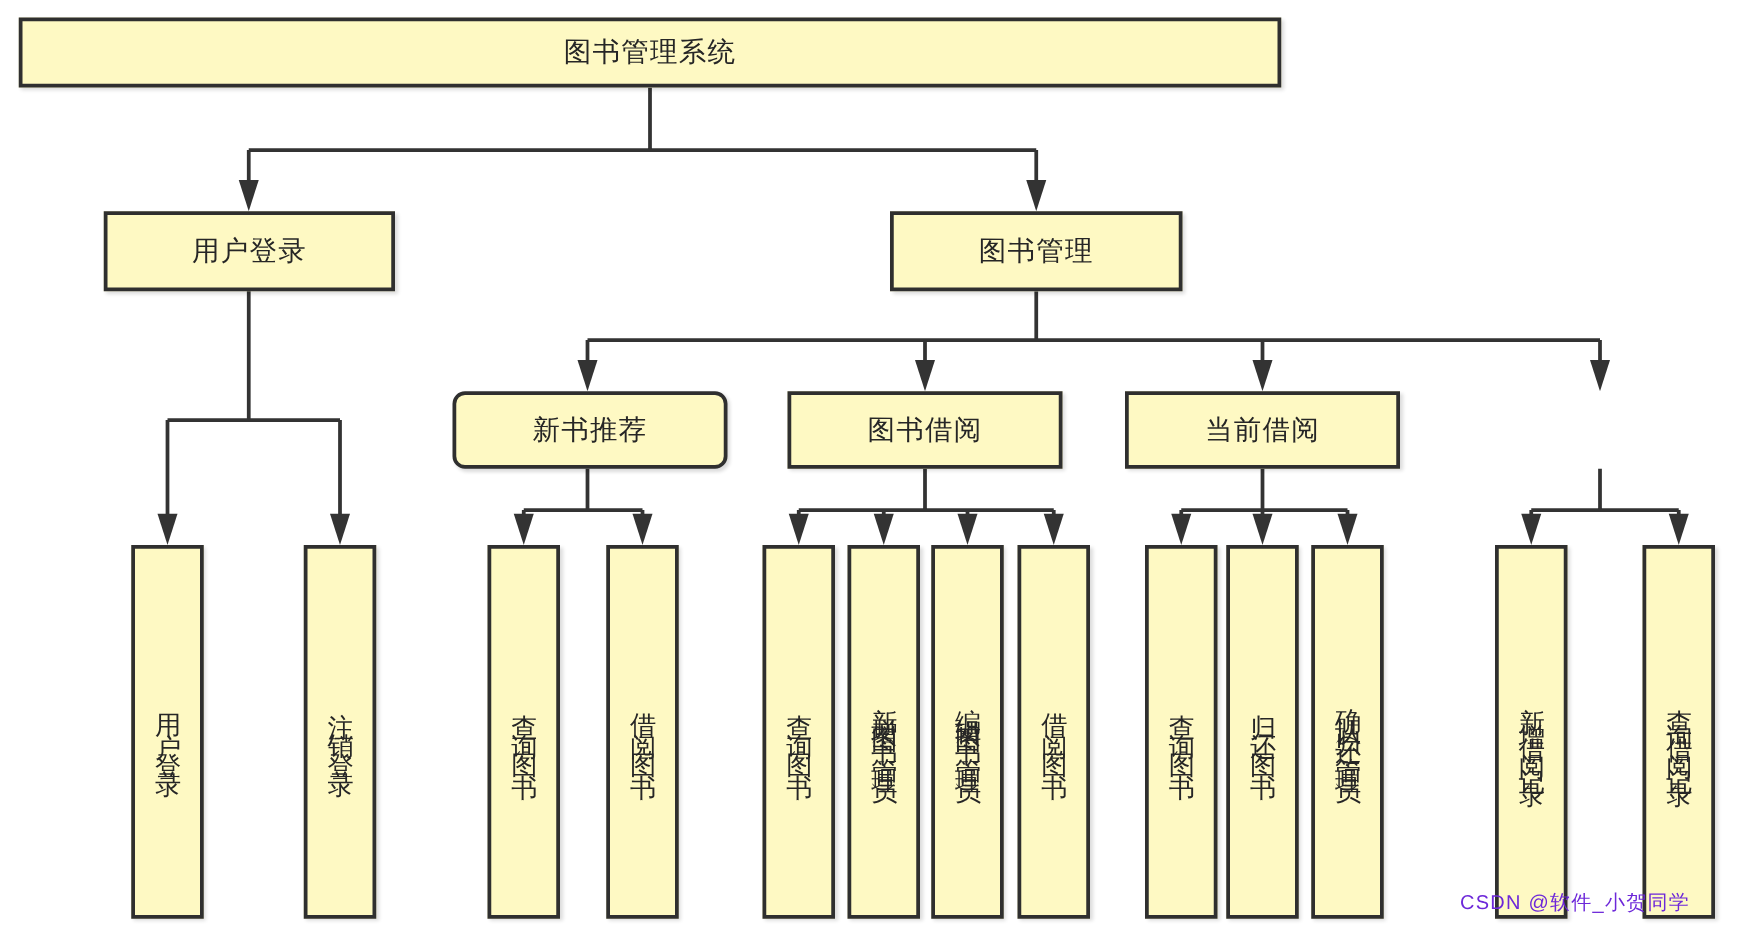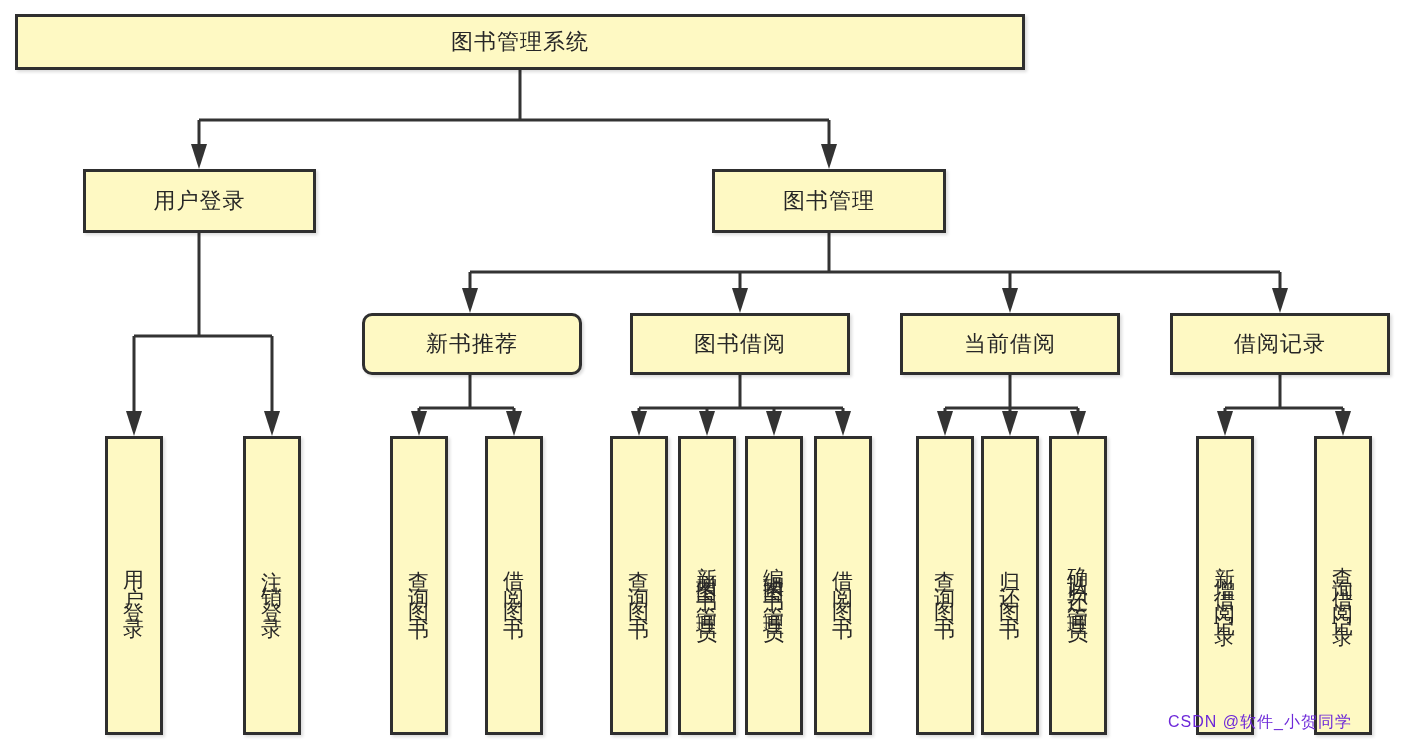--- a/index.html
+++ b/index.html
@@ -137,23 +137,20 @@
 
   <div class="box" style="left:362px; top:313px; width:220px; height:62px;border-radius:10px;">
     <span class="hlabel">新书推荐</span>
   </div>
   <div class="box" style="left:900px; top:313px; width:220px; height:62px;">
     <span class="hlabel">当前借阅</span>
   </div>
   <div class="box" style="left:630px; top:313px; width:220px; height:62px;">
     <span class="hlabel">图书借阅</span>
   </div>
-  <div class="box" style="left:1170px; top:313px; width:220px; height:62px;">
-    <span class="hlabel">借阅记录</span>
-  </div>
 
   <div class="box leaf" style="left:105px;">
     <span class="vlabel ls-wide">用户登录</span>
   </div>
   <div class="box leaf" style="left:243px;">
     <span class="vlabel ls-wide">注销登录</span>
   </div>
 
   <div class="box leaf" style="left:390px;">
     <span class="vlabel ls-wide">查询图书</span>

